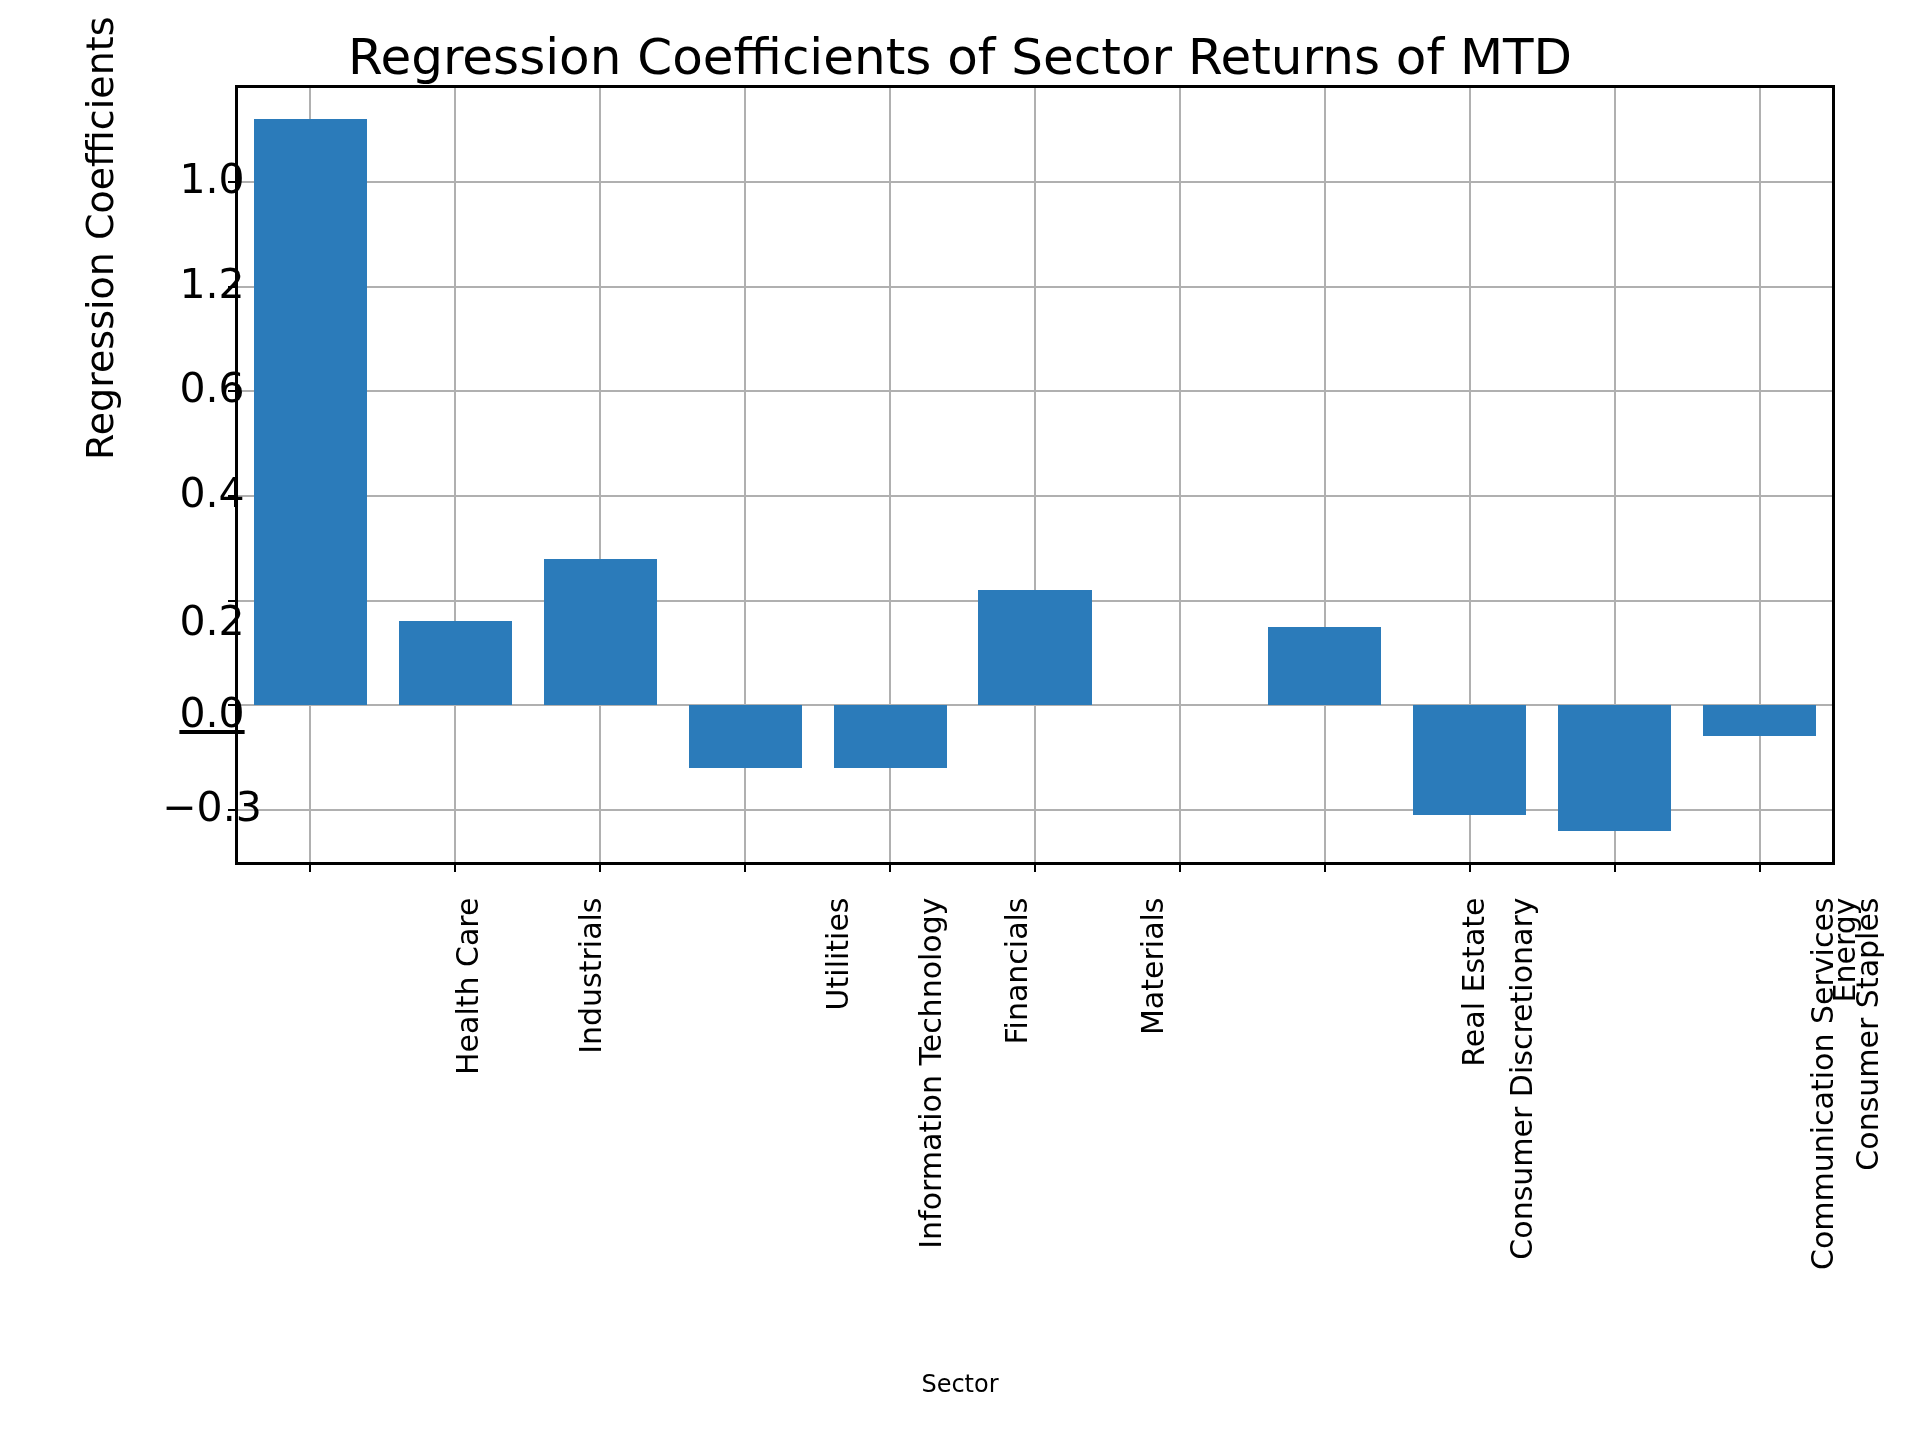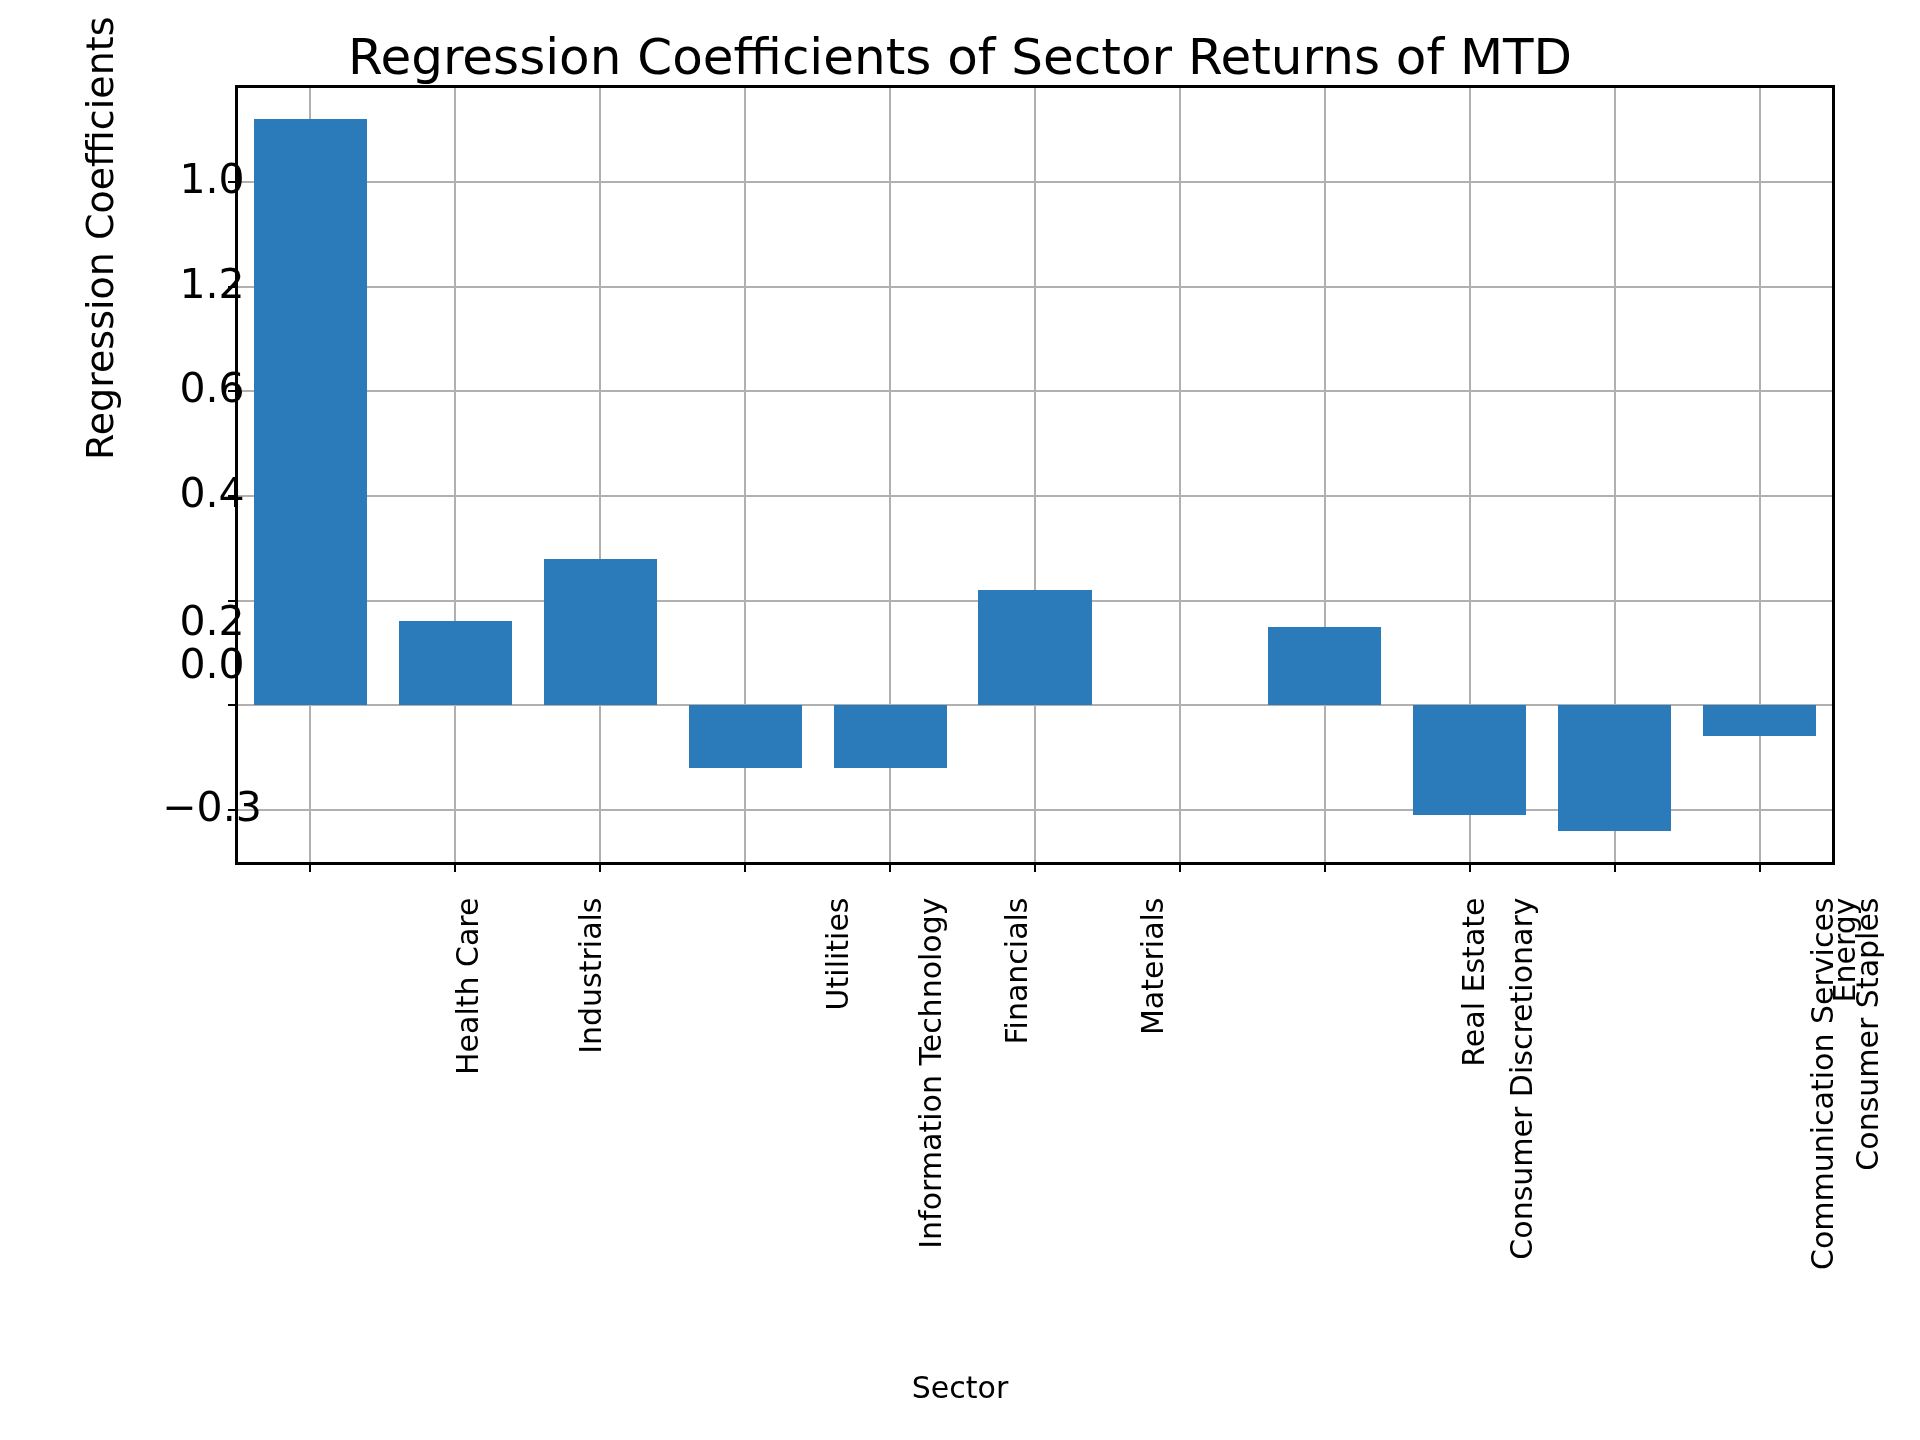--- a/index.html
+++ b/index.html
@@ -31,21 +31,21 @@
     transform: rotate(-90deg);
     transform-origin: left top;
     font-size: 38px;
   }
   .xlabel {
     position: absolute;
     left: 0;
     width: 100%;
     top: 1370px;
     text-align: center;
-    font-size: 30px;
+    font-size: 24px;
   }
   .plot-area {
     position: absolute;
     left: 235px;
     top: 85px;
     width: 1600px;
     height: 780px;
     border: 3px solid #000000;
     box-sizing: border-box;
     overflow: visible;
@@ -153,21 +153,21 @@
       <div class="xtick-mark" style="left: 1231.73px;"></div>
       <div class="bar" style="left: 1175.21px; width: 113.029px; top: 617.108px; height: 109.824px; background: rgb(43, 123, 186);"></div>
       <div class="grid-line-v" style="left: 1376.64px;"></div>
       <div class="xtick-mark" style="left: 1376.64px;"></div>
       <div class="bar" style="left: 1320.12px; width: 113.029px; top: 617.108px; height: 125.514px; background: rgb(43, 123, 186);"></div>
       <div class="grid-line-v" style="left: 1521.55px;"></div>
       <div class="xtick-mark" style="left: 1521.55px;"></div>
       <div class="bar" style="left: 1465.03px; width: 113.029px; top: 617.108px; height: 31.3784px; background: rgb(43, 123, 186);"></div>
     </div>
 <div class="ytick" style="top: 806.703px;">−0.3</div>
-    <div class="ytick" style="top: 664px;">0.0</div>
+    <div class="ytick" style="top: 713px; text-decoration: underline;">0.0</div>
     <div class="ytick" style="top: 597.514px; margin-top: 23px;">0.2</div>
     <div class="ytick" style="top: 492.919px;">0.4</div>
     <div class="ytick" style="top: 388.324px;">0.6</div>
     <div class="ytick" style="top: 283.73px;">1.2</div>
     <div class="ytick" style="top: 179.135px;">1.0</div>
     <div class="xtick-label" style="left: 307.455px;">Health Care</div>
     <div class="xtick-label" style="left: 452.364px;">Industrials</div>
     <div class="xtick-label" style="left: 597.273px;">Information Technology</div>
     <div class="xtick-label" style="left: 742.182px;">Utilities</div>
     <div class="xtick-label" style="left: 887.091px;">Financials</div>

